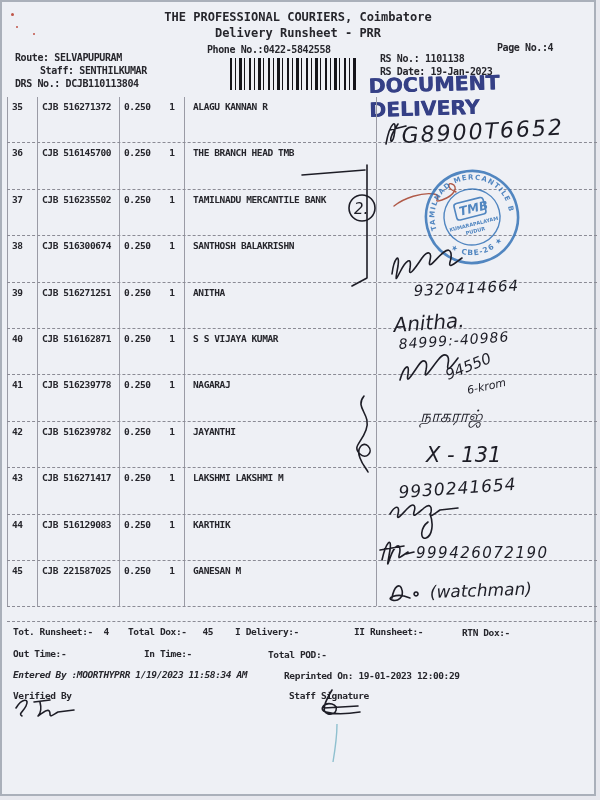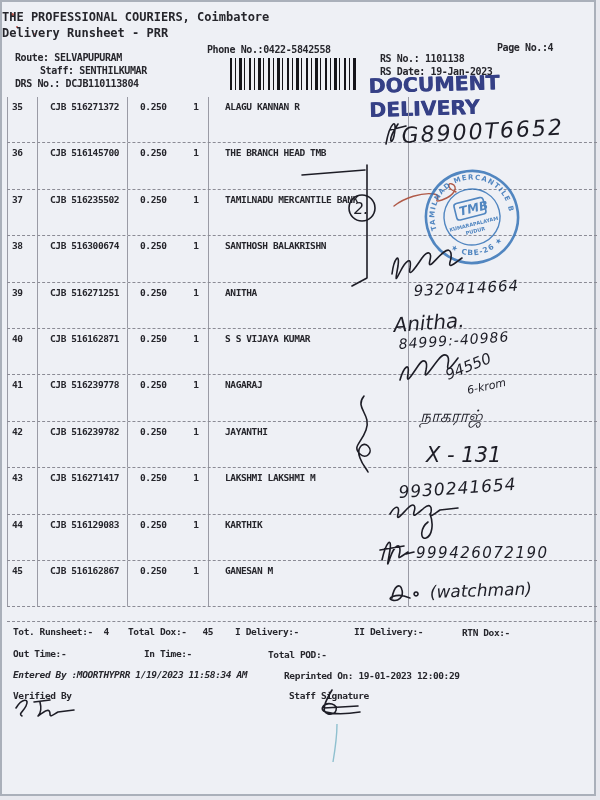--- a/index.html
+++ b/index.html
@@ -2,21 +2,21 @@
 <html><head>
 <meta charset="utf-8">
 <style>
   html,body{margin:0;padding:0;}
   body{width:600px;height:800px;background:#e7e8ee;overflow:hidden;}
   .page{position:relative;width:596px;height:796px;background:#eef0f5;
         border:2px solid #aab0ba;box-sizing:border-box;
         font-family:"DejaVu Sans Mono","Liberation Mono",monospace;
         color:#26262c;font-weight:bold;}
   .abs{position:absolute;white-space:nowrap;}
-  .c{left:0;right:0;}
+  .c{left:0;right:0;text-align:center;}
   .t10{font-size:10px;letter-spacing:-0.4px;}
   .t95{font-size:9.5px;letter-spacing:-0.4px;}
   .t12{font-size:12px;}
 
   
   .barcode{position:absolute;left:228px;top:56px;width:126px;height:32px;
     background:
      repeating-linear-gradient(90deg,#15151a 0 2px,transparent 2px 5px,#15151a 5px 6px,transparent 6px 9px,#15151a 9px 12px,transparent 12px 14px,#15151a 14px 15px,transparent 15px 19px);}
 
   
@@ -27,21 +27,21 @@
     text-shadow:0.6px 0 0 #26327d;opacity:.92;}
 
   
   .tbl{position:absolute;left:5px;top:95px;width:590px;}
   .grid{display:grid;grid-template-columns:31px 82px 42px 23px 192px auto;}
   .thead{border-top:1px dashed #8b8b95;border-bottom:1px dashed #8b8b95;
          height:17px;align-items:center;}
   .cell{padding:1px 2px 0 4px;overflow:hidden;}
   .bl{border-left:1px solid #9a9ba5;}
   .br{border-right:1px solid #9a9ba5;}
-  .row{height:45.4px;border-bottom:1px dashed #8b8b95;gap:8px;}
+  .row{height:45.4px;border-bottom:1px dashed #8b8b95;}
   .row .cell{padding-top:4px;}
   .pcs{text-align:center;padding-left:0;}
   .consignee{padding-left:8px;}
   .endline{position:absolute;left:0px;top:524px;width:590px;border-top:1px dashed #8b8b95;}
 
   
   svg.overlay{position:absolute;left:0;top:0;pointer-events:none;}
   .hw{font-family:"DejaVu Sans","Liberation Sans",sans-serif;font-style:italic;
       fill:#1d1d26;font-weight:normal;}
   .ink{stroke:#1d1d26;fill:none;stroke-width:1.6;stroke-linecap:round;stroke-linejoin:round;}
@@ -160,34 +160,34 @@
       <div class="cell bl br">44</div>
       <div class="cell br">CJB 516129083</div>
       <div class="cell">0.250</div>
       <div class="cell pcs br">1</div>
       <div class="cell consignee br">KARTHIK</div>
       <div class="cell"></div>
     </div>
 
     <div class="grid row t95">
       <div class="cell bl br">45</div>
-      <div class="cell br">CJB 516162867</div>
+      <div class="cell br">CJB 221587025</div>
       <div class="cell">0.250</div>
       <div class="cell pcs br">1</div>
       <div class="cell consignee br">GANESAN M</div>
       <div class="cell"></div>
     </div>
   </div>
     <div class="endline"></div>
   </div>
 
   <div class="abs t95" style="left:11px;top:624px;"><span>Tot. Runsheet:-</span>&nbsp;&nbsp;<span>4</span></div>
   <div class="abs t95" style="left:126px;top:624px;text-align:right;"><span>Total Dox:-</span>&nbsp;&nbsp;&nbsp;<span>45</span></div>
   <div class="abs t95" style="left:233px;top:624px;">I Delivery:-</div>
-  <div class="abs t95" style="left:352px;top:624px;">II Delivery:-</div>
+  <div class="abs t95" style="left:352px;top:624px;">II Runsheet:-</div>
   <div class="abs t95" style="left:460px;top:625px;">RTN Dox:-</div>
 
   <div class="abs t95" style="left:11px;top:646px;">Out Time:-</div>
   <div class="abs t95" style="left:142px;top:646px;">In Time:-</div>
   <div class="abs t95" style="left:266px;top:647px;">Total POD:-</div>
 
   <div class="abs t95" style="left:11px;top:667px;font-style:italic;">Entered By :MOORTHYPRR 1/19/2023 11:58:34 AM</div>
   <div class="abs t95" style="left:282px;top:668px;">Reprinted On: 19-01-2023 12:00:29</div>
 
   <div class="abs t95" style="left:11px;top:688px;">Verified By</div>

